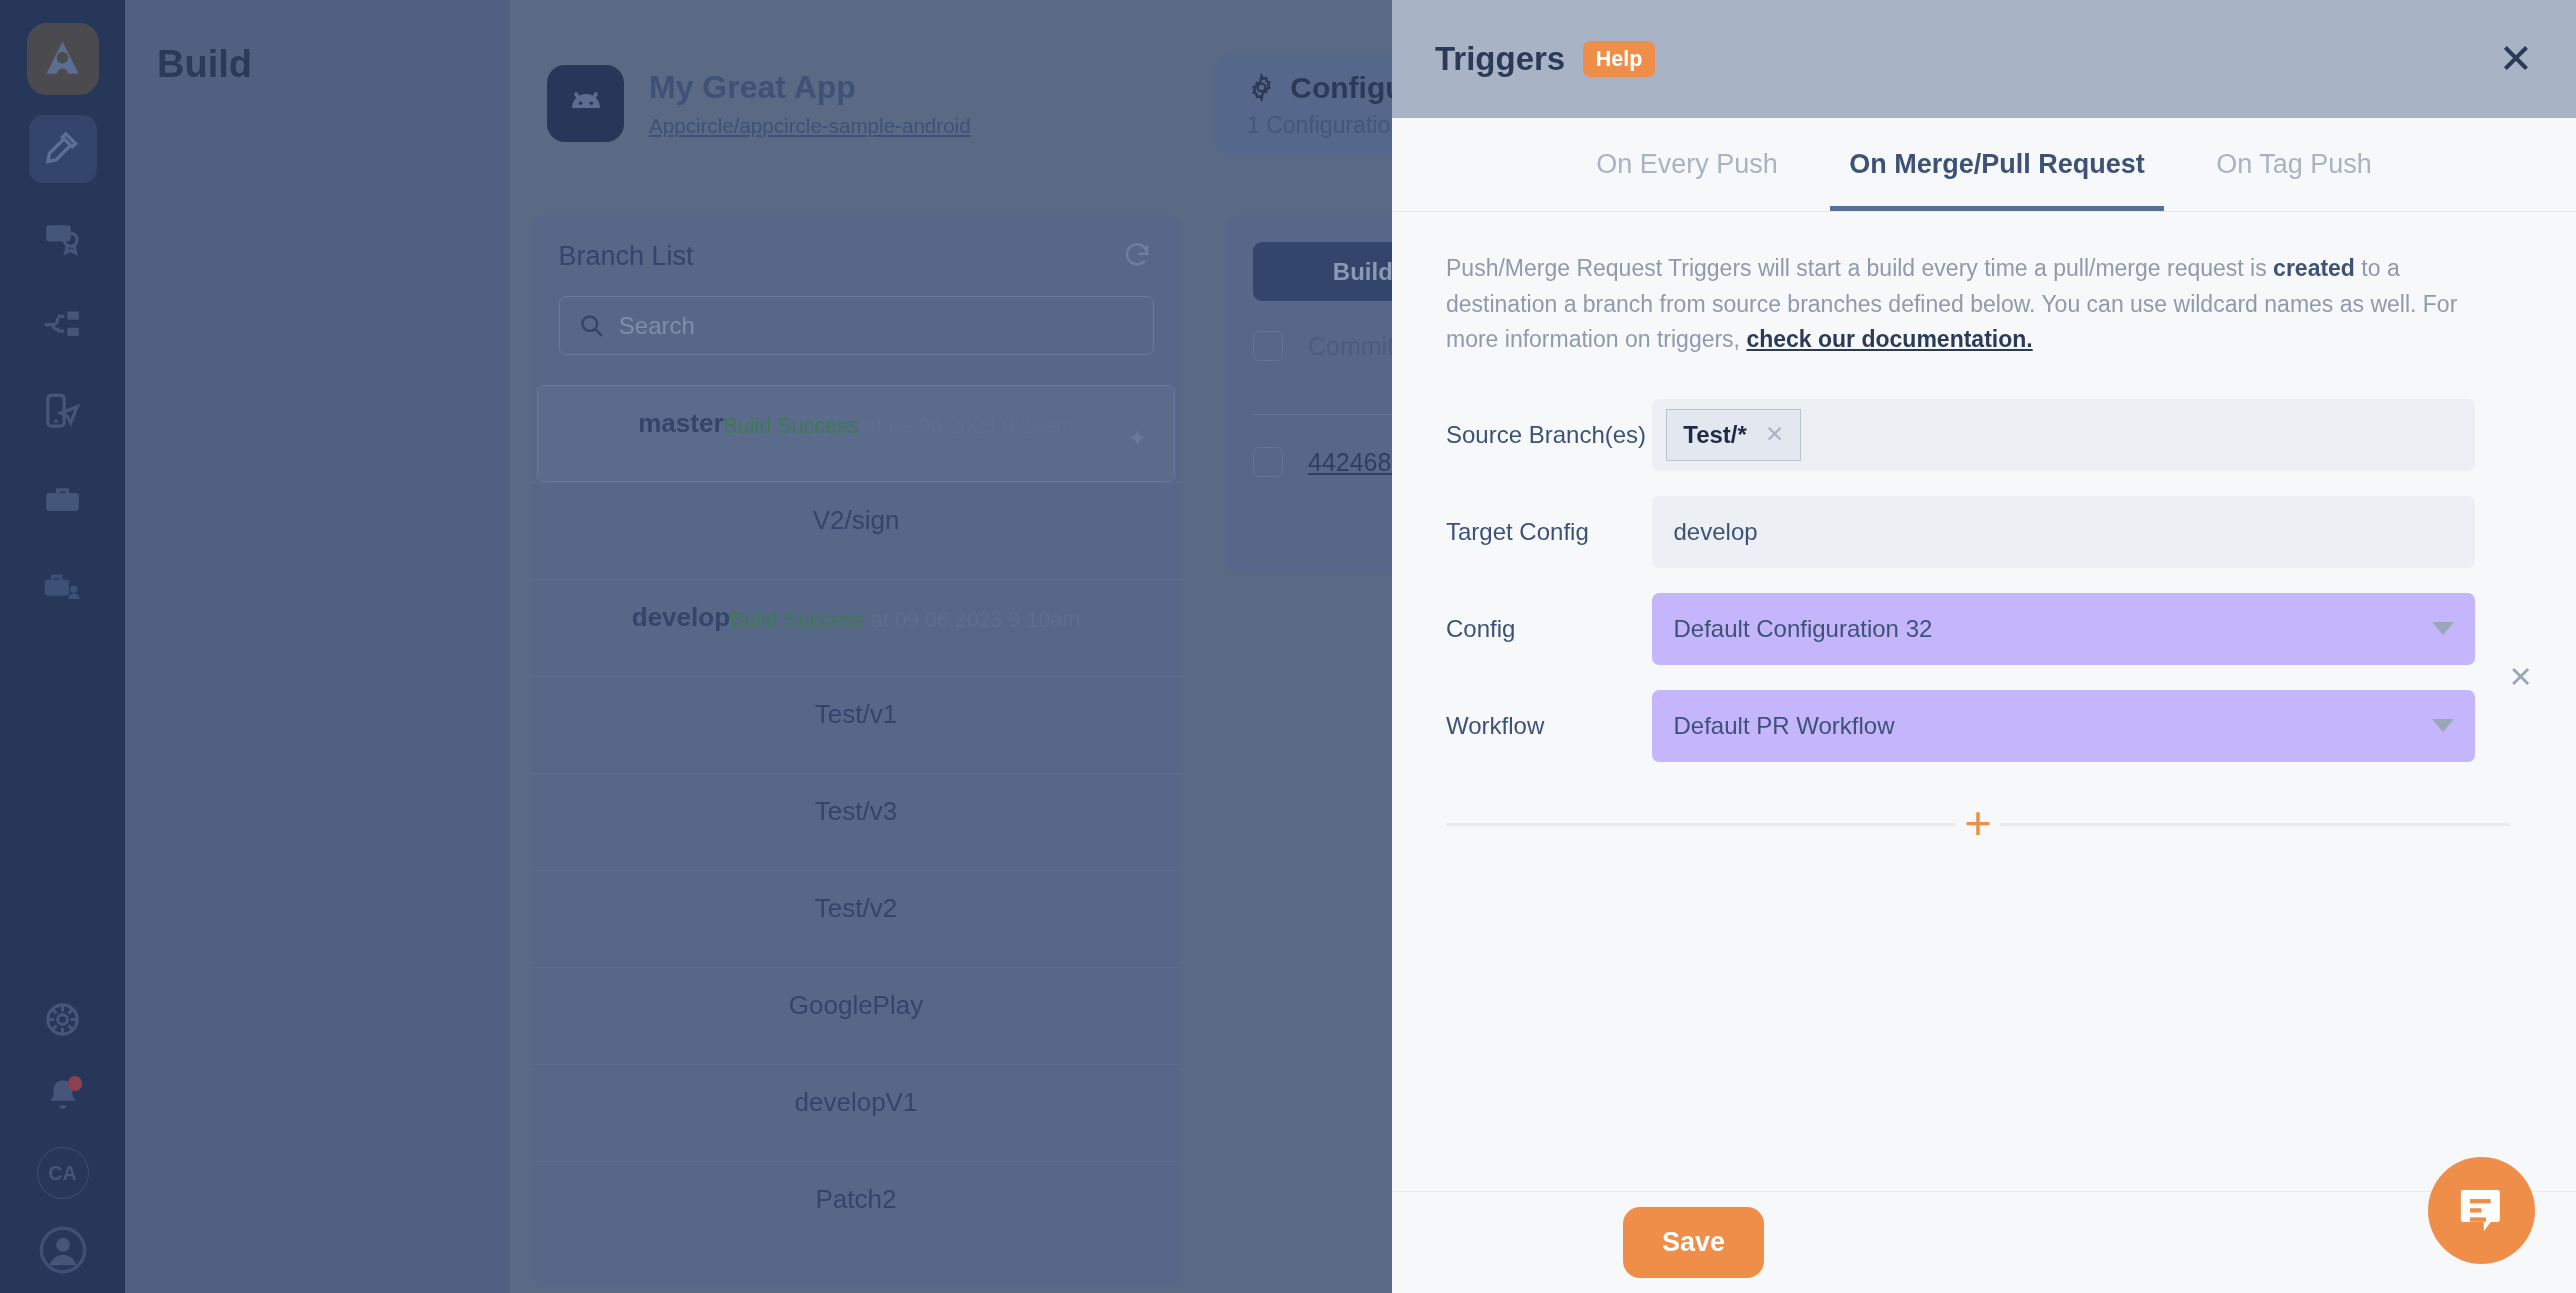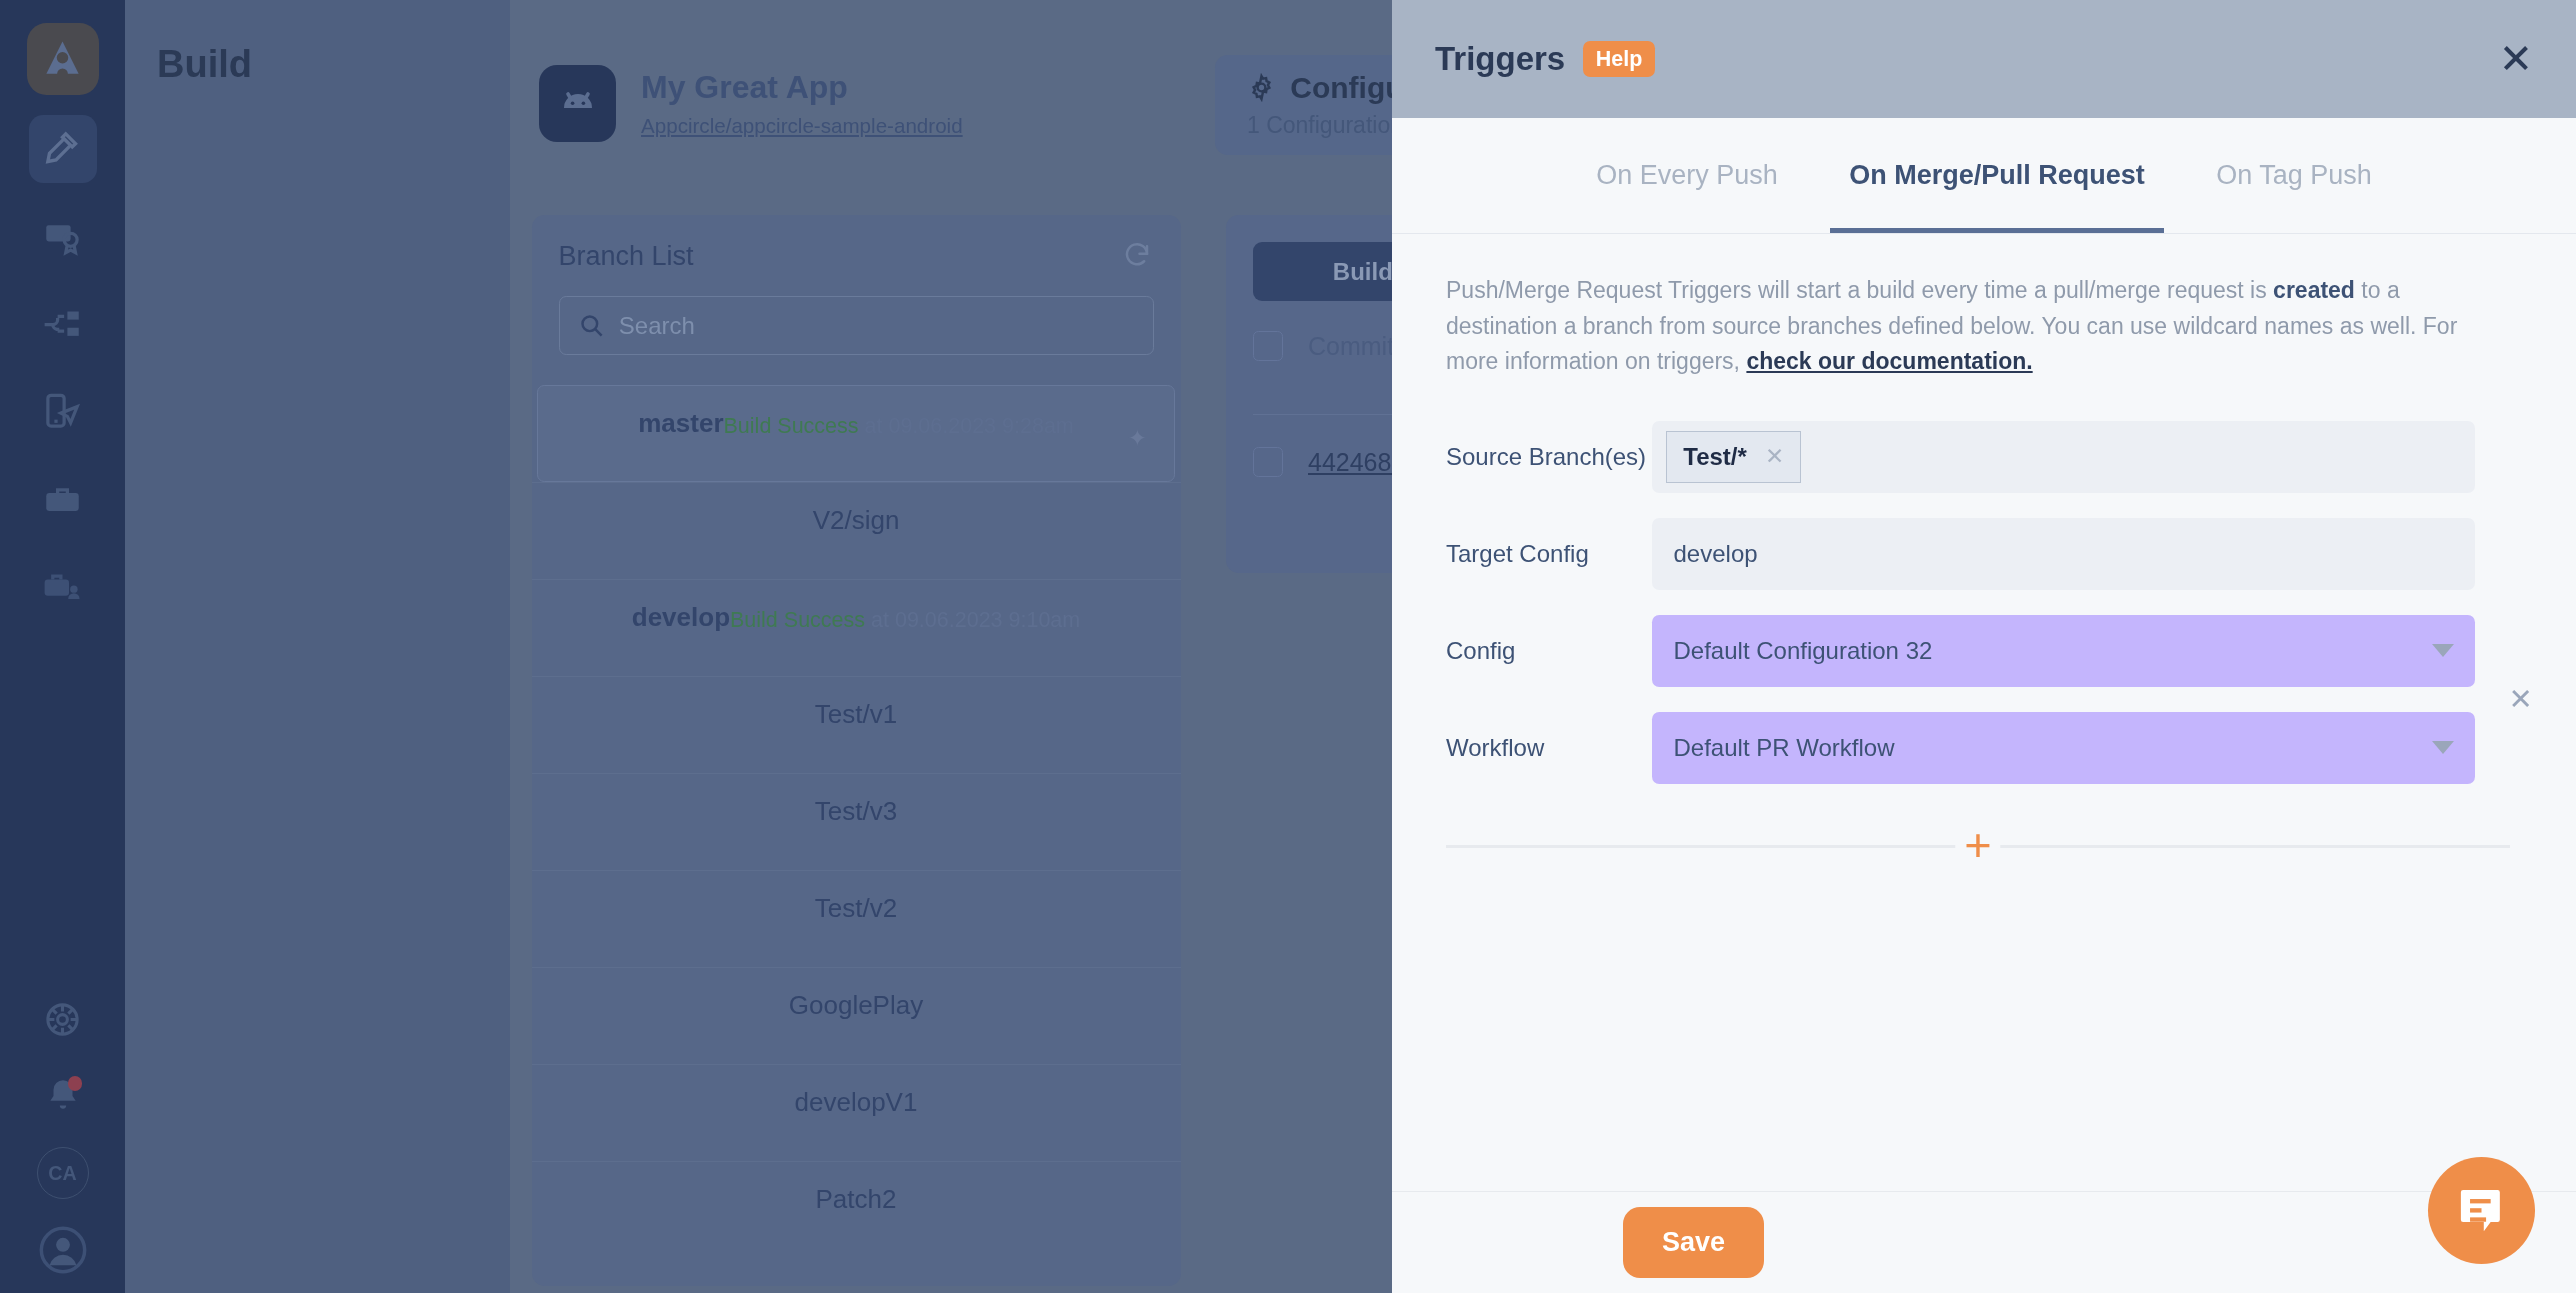--- a/index.html
+++ b/index.html
@@ -42,21 +42,21 @@
   .leftnav { position: absolute; left: 125px; top: 0; width: 385px; height: 1293px;
     background: #4f6080; }
   .leftnav-title { margin: 43px 0 0 32px; font-size: 38px; font-weight: 700; color: #2b3a56; }
   .nav-list { margin-top: 47px; padding: 0 19.7px; }
   .nav-item { height: 81px; display: flex; align-items: center; padding-left: 29px;
     font-size: 27px; color: #53658a; border-radius: 9px; }
   .nav-item.selected { color: #33456b; border: 0.9px solid #5a6c8c; }
 
   
   .main { position: absolute; left: 510px; top: 0; right: 0; height: 1293px; }
-  .appcard { position: absolute; left: 29px; top: 55px; width: 617px; height: 97px;
+  .appcard { position: absolute; left: 37px; top: 55px; width: 617px; height: 97px;
     display: flex; align-items: center; }
   .app-icon { width: 77px; height: 77px; border-radius: 18px; background: #27375a;
     display: flex; align-items: center; justify-content: center; }
   .app-meta { margin-left: 25px; }
   .app-title { font-size: 32px; font-weight: 700; color: #3e5177; }
   .app-repo { margin-top: 7.2px; font-size: 20.6px; color: #3e5177; text-decoration: underline; }
 
   .branchpanel { position: absolute; left: 21.5px; top: 215px; width: 649px; bottom: 7.2px;
     background: #566788; border-radius: 12.5px; overflow: hidden; }
   .branch-head { display: flex; align-items: center; justify-content: space-between;
@@ -99,21 +99,21 @@
   .drawer { position: absolute; left: 1392px; top: 0; width: 1184px; height: 1293px;
     background: #f6f8fa; display: flex; flex-direction: column; }
   .drawer-head { height: 118px; background: #a8b4c5; flex: 0 0 auto;
     display: flex; align-items: center; padding: 0 43px; }
   .drawer-title { font-size: 33px; font-weight: 700; color: #2b3a56; }
   .help-pill { margin-left: 18px; background: #ef8e49; color: #fff; font-size: 21.5px;
     font-weight: 700; border-radius: 7.2px; padding: 5.4px 12.5px; }
   .drawer-close { margin-left: auto; font-size: 41px; color: #2b3a56; line-height: 1;
     font-weight: 300; }
 
-  .tabs { height: 116px; flex: 0 0 auto; border-bottom: 0.9px solid #e4e8ee;
+  .tabs { height: 94px; flex: 0 0 auto; border-bottom: 0.9px solid #e4e8ee;
     display: flex; align-items: stretch; justify-content: center; gap: 32px; }
   .tab { display: flex; align-items: center; padding: 0 19.7px; font-size: 27px;
     color: #a9b3c2; position: relative; }
   .tab.active { color: #3d5275; font-weight: 700; }
   .tab.active::after { content: ""; position: absolute; left: 0; right: 0; bottom: 0;
     height: 5.4px; background: #5a6f95; }
 
   .drawer-body { flex: 1 1 auto; padding: 39px 54px 0 54px; position: relative;
     overflow: hidden; }
   .desc { font-size: 23px; line-height: 1.55; color: #8f9aab; max-width: 1064px; }

